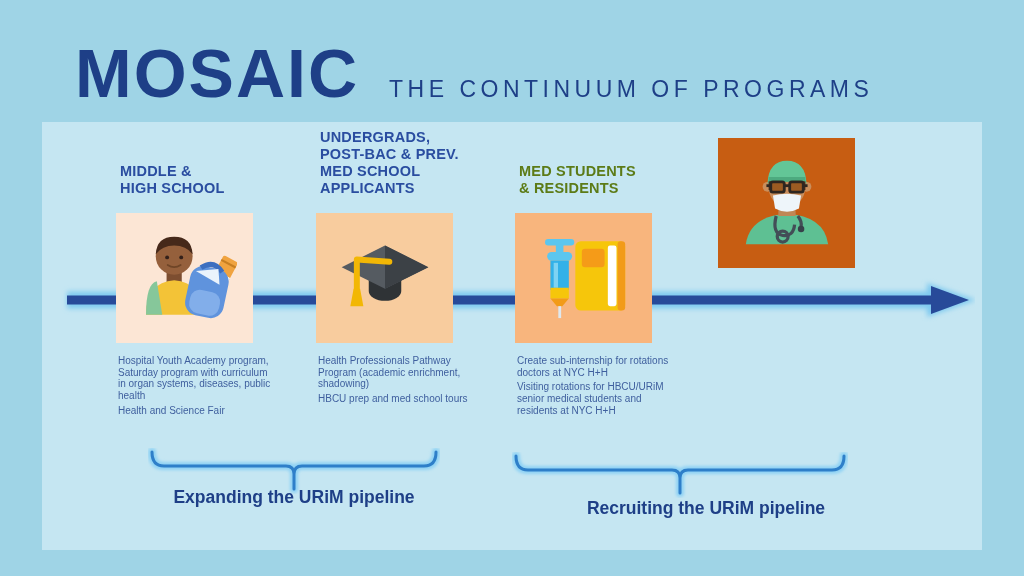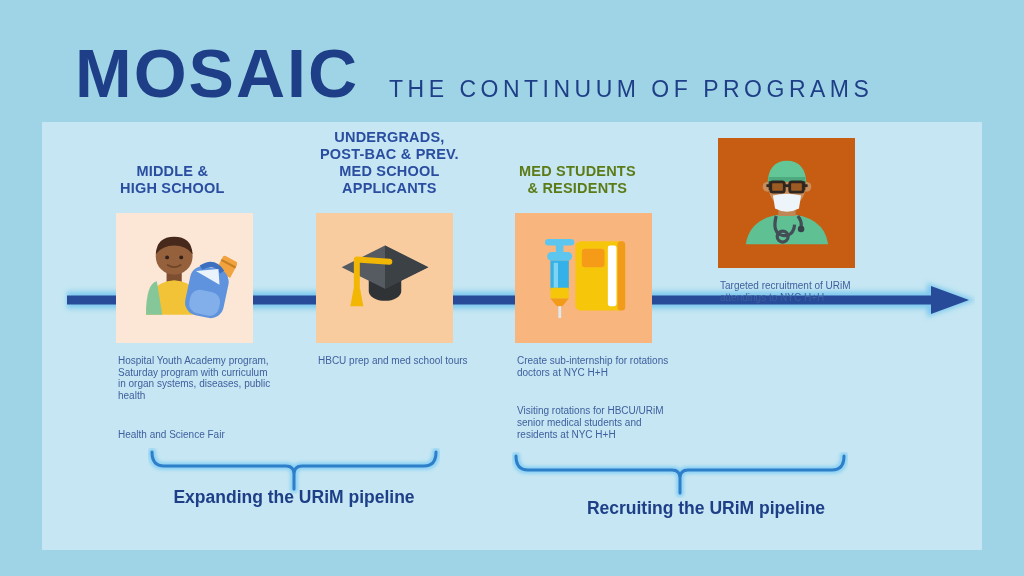--- a/index.html
+++ b/index.html
@@ -37,38 +37,38 @@
   
   .col { position:absolute; top:0; width:162px; z-index:2; }
   .col-1 { left:74px; }
   .col-2 { left:274px; }
   .col-3 { left:473px; }
   .col-4 { left:676px; }
   .col-head {
     height:67px; margin-top:8px; margin-left:4px;
     display:flex; align-items:flex-end;
     font-size:14.5px; font-weight:bold; line-height:1.17;
-    white-space:pre-line; letter-spacing:0.2px;text-align:center;
+    white-space:pre-line; letter-spacing:0.2px;
   }
   .head-blue  { color:#2a4da0; }
   .head-green { color:#5c7b17; }
   .tile {
     width:137px; height:130px; margin-top:16px;
     display:flex; align-items:center; justify-content:center;
   }
   .tile svg { width:104px; height:104px; }
   .tile-1 { background:#fce6d5; }
   .tile-2 { background:#f8cc9e; }
   .tile-3 { background:#f8b57d; }
   .tile-4 { background:#c75d12; }
   .para {
     width:154px; margin-top:12px; margin-left:2px;
     font-size:10px; line-height:1.17; color:#3f5f9e;
   }
-  .para + .para { margin-top:27px; }
+  .para + .para { margin-top:3px; }
 
   
   .brace { position:absolute; z-index:1; }
   .brace-1 { left:106px; top:326px; width:292px; height:46px; }
   .brace-2 { left:470px; top:330px; width:336px; height:46px; }
 
   
   .pipe-label {
     position:absolute; z-index:2; text-align:center;
     font-size:17.5px; font-weight:bold; color:#1e3f87;
@@ -140,20 +140,21 @@
 APPLICANTS</div>
       <div class="tile tile-2">
         <svg viewBox="0 0 96 96">
           <path d="M33 46 h30 v14 a15 9 0 0 1 -30 0 z" fill="#2f3336"></path>
           <polygon points="48,18 88,38 48,58 8,38" fill="#555b61"></polygon>
           <polygon points="48,18 88,38 48,58" fill="#3c4146"></polygon>
           <path d="M52 33 L22 31 L22 60" stroke="#f2b705" stroke-width="5.5" fill="none" stroke-linecap="round" stroke-linejoin="round"></path>
           <polygon points="19,58 25,58 28,74 16,74" fill="#f2b705"></polygon>
         </svg>
       </div>
+      <div class="para">Health Professionals Pathway Program (academic enrichment, shadowing)</div>
       <div class="para">HBCU prep and med school tours</div>
     </div>
 
     <div class="col col-3">
       <div class="col-head head-green">MED STUDENTS
 &amp; RESIDENTS</div>
       <div class="tile tile-3">
         <svg viewBox="0 0 96 96">
           <rect x="40" y="14" width="46" height="64" rx="5" fill="#f6c60b"></rect>
           <rect x="79" y="14" width="7" height="64" rx="3" fill="#f29b18"></rect>
@@ -192,21 +193,20 @@
             <line x1="33" y1="32" x2="29" y2="32"></line>
             <line x1="63" y1="32" x2="67" y2="32"></line>
           </g>
           <path d="M35 41 Q48 38 61 41 L59 53 Q48 59 37 53 Z" fill="#eef5fa"></path>
           <path d="M38 60 Q34 76 44 78 Q54 79 55 68" fill="none" stroke="#434e57" stroke-width="3"></path>
           <path d="M58 60 q4 5 3 10" fill="none" stroke="#434e57" stroke-width="3"></path>
           <circle cx="44" cy="79" r="5" fill="none" stroke="#434e57" stroke-width="3"></circle>
           <circle cx="61" cy="72" r="3" fill="#37414a"></circle>
         </svg>
       </div>
-      <div class="para">Targeted recruitment of URiM attendings to NYC H+H</div>
     </div>
 
     <svg class="brace brace-1" viewBox="0 0 292 46">
       <defs>
         <filter id="glowA" x="-15%" y="-40%" width="130%" height="180%">
           <feGaussianBlur stdDeviation="1.8"></feGaussianBlur>
         </filter>
       </defs>
       <path d="M4 4 Q4 18 16 18 L138 18 Q146 18 146 26 L146 41 L146 26 Q146 18 154 18 L276 18 Q288 18 288 4" fill="none" stroke="#8fd2f4" stroke-width="8" stroke-linecap="round" stroke-linejoin="round" filter="url(#glowA)"></path>
       <path d="M4 4 Q4 18 16 18 L138 18 Q146 18 146 26 L146 41 L146 26 Q146 18 154 18 L276 18 Q288 18 288 4" fill="none" stroke="#2e7fc9" stroke-width="3" stroke-linecap="round" stroke-linejoin="round"></path>

